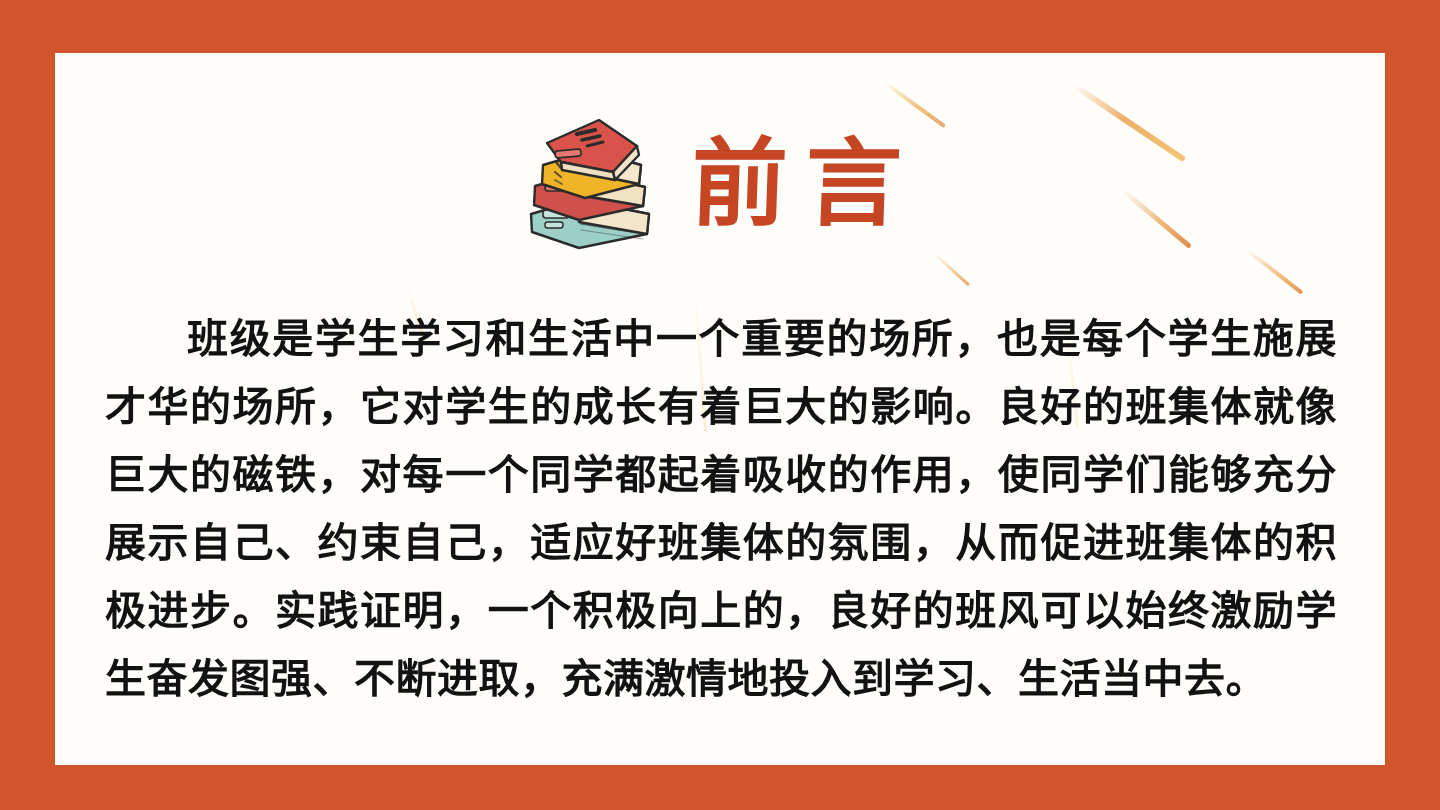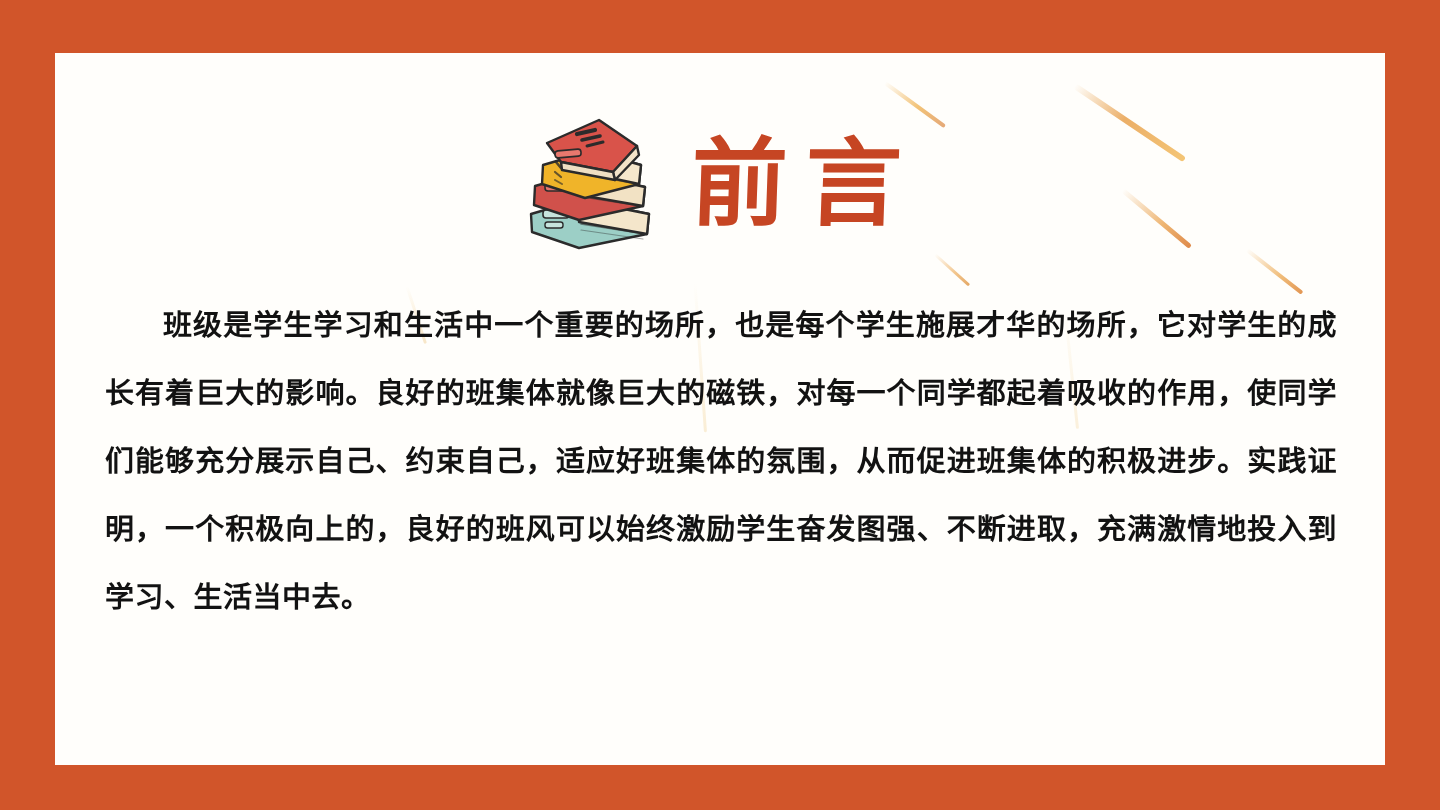--- a/index.html
+++ b/index.html
@@ -83,25 +83,25 @@
     letter-spacing: 18px;
     padding-left: 8px;
     white-space: nowrap;
     transform: skewX(-2deg);
   }
 
   
   .body-copy {
     position: absolute;
     left: 50px;
-    top: 238px;
+    top: 252px;
     width: 1232px;
     color: #121212;
     font-family: "Liberation Serif", "DejaVu Serif", serif;
-    font-size: 29px;
+    font-size: 41px;
     line-height: 68px;
     text-align: justify;
     text-justify: inter-character;
     text-indent: 2em;
     font-weight: 600;
     letter-spacing: 0.5px;
   }
   .body-copy p {
     margin: 0;
   }

